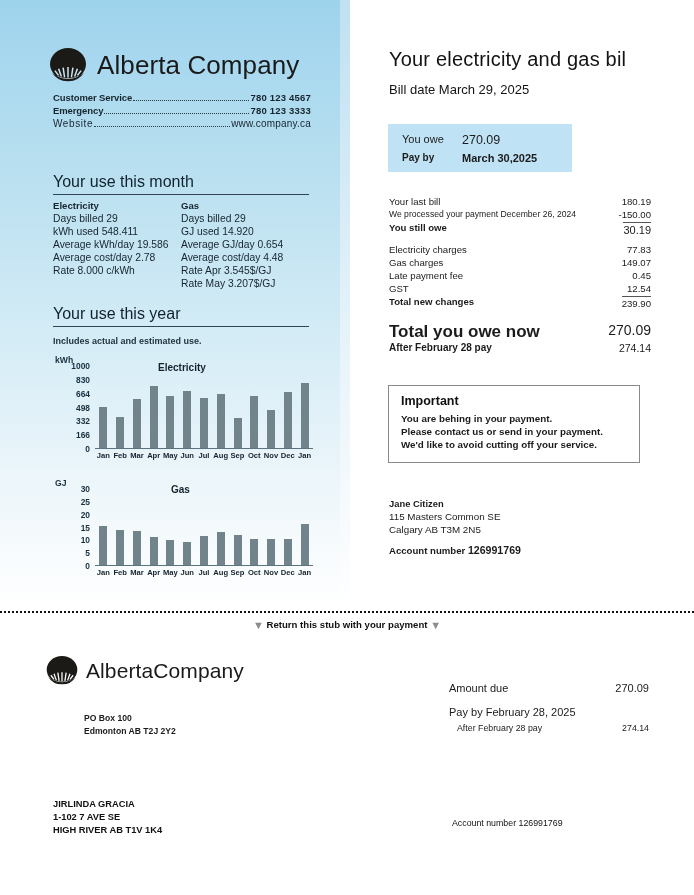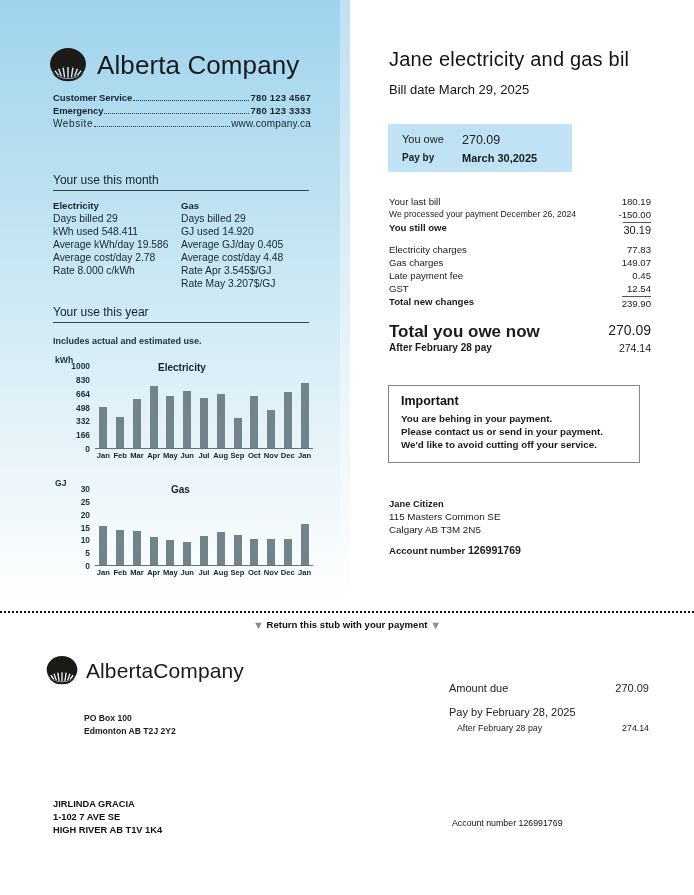--- a/index.html
+++ b/index.html
@@ -38,21 +38,21 @@
   .c-label.light{font-weight:400;letter-spacing:.6px;}
   .c-dots{
     flex:1;border-bottom:1px dotted #2b3a44;
     margin:0 1px 2px 1px;min-width:6px;
   }
   .c-val{font-weight:600;letter-spacing:.2px;}
   .c-val.light{font-weight:400;}
 
   
   .sec-head{
-    position:absolute;font-size:12px;color:#10222e;font-weight:400;
+    position:absolute;font-size:16px;color:#10222e;font-weight:400;
     padding-bottom:3px;width:256px;border-bottom:1.6px solid #2e4450;
     white-space:nowrap;
   }
 
   
   .use-table{position:absolute;left:53px;top:200px;display:flex;gap:0;font-size:10.3px;color:#16242e;}
   .use-col{width:128px;}
   .use-col h4{margin:0 0 1px 0;font-size:9.6px;font-weight:700;}
   .use-col div{line-height:13.1px;white-space:nowrap;}
 
@@ -203,21 +203,21 @@
       <div>Days billed 29</div>
       <div>kWh used 548.411</div>
       <div>Average kWh/day 19.586</div>
       <div>Average cost/day 2.78</div>
       <div>Rate 8.000 c/kWh</div>
     </div>
     <div class="use-col">
       <h4>Gas</h4>
       <div>Days  billed  29</div>
       <div>GJ  used  14.920</div>
-      <div>Average  GJ/day  0.405</div>
+      <div>Average  GJ/day  0.654</div>
       <div>Average  cost/day 4.48</div>
       <div>Rate  Apr  3.545$/GJ</div>
       <div>Rate  May  3.207$/GJ</div>
     </div>
   </div>
 
   <div class="sec-head" style="left:53px;top:305px;">Your use this year</div>
   <div class="note-line">Includes actual and estimated use.</div>
 
   <div class="chart" style="left:53px;top:355px;width:262px;height:105px;">
@@ -359,21 +359,21 @@
         <div class="x-lab">Jul</div>
         <div class="x-lab">Aug</div>
         <div class="x-lab">Sep</div>
         <div class="x-lab">Oct</div>
         <div class="x-lab">Nov</div>
         <div class="x-lab">Dec</div>
         <div class="x-lab">Jan</div>
       </div>
   </div>
 
-  <div class="bill-title">Jane electricity and gas bil</div>
+  <div class="bill-title">Your electricity and gas bil</div>
   <div class="bill-date">Bill date March 29, 2025</div>
 
   <div class="owe-box">
     <div class="owe-row" style="left:14px;top:9px;">
       <span class="owe-lab" style="width:60px;">You owe</span>
       <span class="owe-val">270.09</span>
     </div>
     <div class="owe-row" style="left:14px;top:28px;">
       <span class="owe-lab b" style="width:60px;">Pay by</span>
       <span class="owe-val b">March 30,2025</span>

